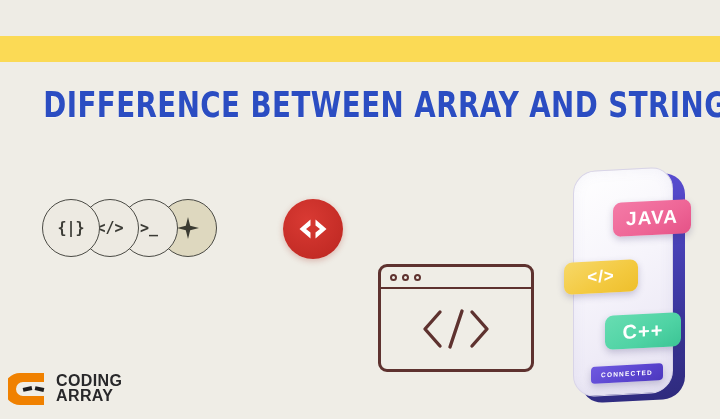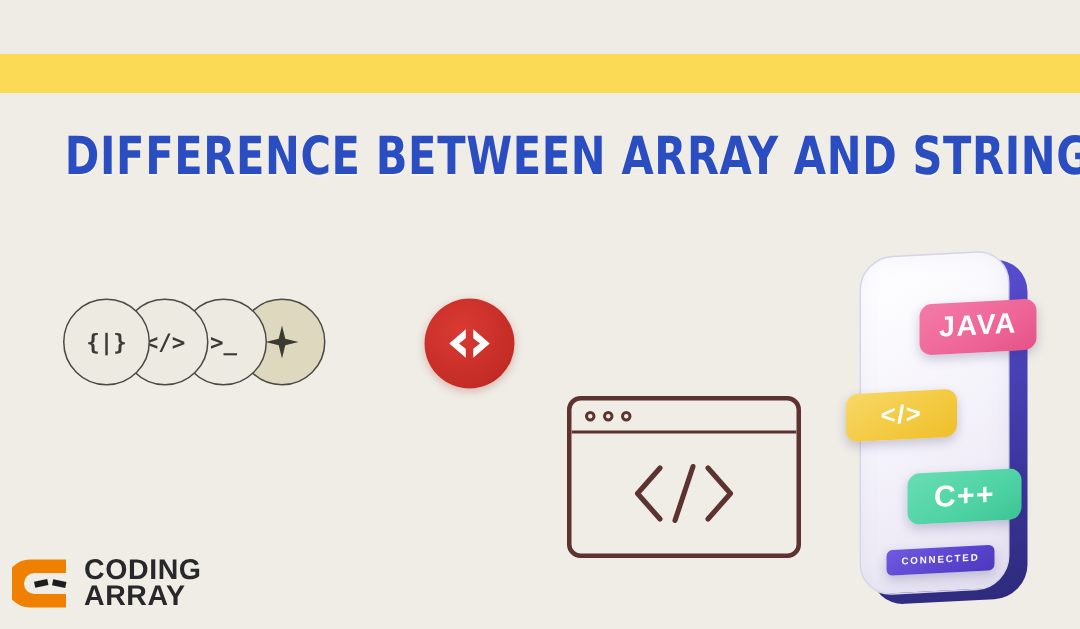--- a/index.html
+++ b/index.html
@@ -215,21 +215,21 @@
     position: relative;
     width: 40px; height: 40px;
     flex: none;
   }
   .logo-text {
     display: flex;
     flex-direction: column;
     line-height: 0.92;
     color: #28282a;
     font-weight: bold;
-    font-size: 19px;
+    font-size: 16px;
     letter-spacing: 0.4px;
     font-family: "Liberation Sans", sans-serif;
   }
 </style>
 </head>
 <body>
 
 <div id="thumbnail">
 
   <div class="band-top"></div>

